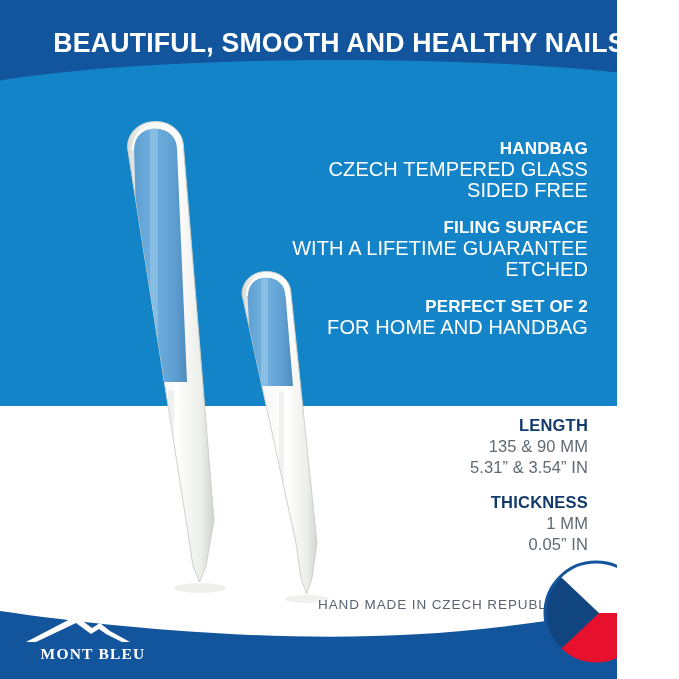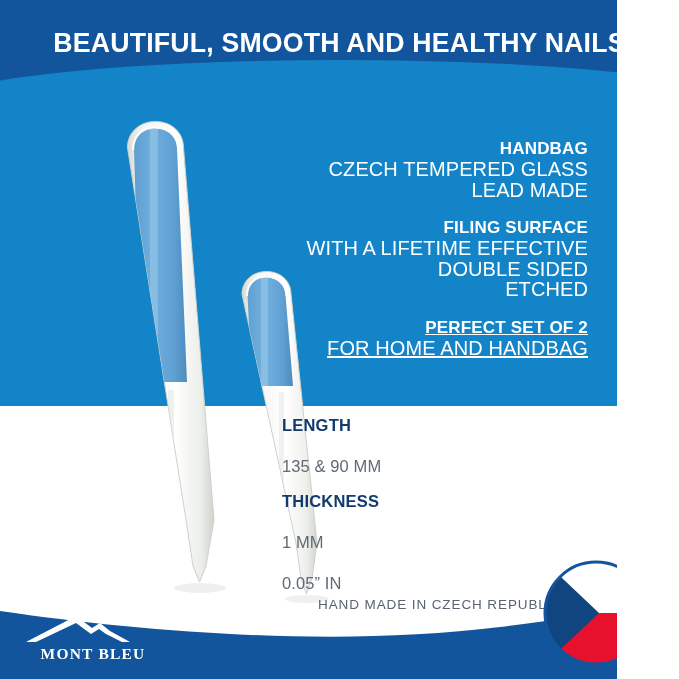--- a/index.html
+++ b/index.html
@@ -82,56 +82,55 @@
   
   .spec-col-blue {
     position: absolute;
     right: 29px;
     top: 138px;
     width: 300px;
     text-align: right;
     color: #ffffff;
   }
   .spec-group { margin-bottom: 17px; }
-  .spec-group:last-child { margin-bottom: 4px; text-decoration: underline; }
+  .spec-group:last-child { margin-bottom: 4px; }
   .spec-head {
     font-size: 17px;
     font-weight: bold;
     line-height: 21px;
     letter-spacing: 0.2px;
   }
   .spec-line {
     font-size: 20px;
     font-weight: normal;
     line-height: 20.5px;
     letter-spacing: 0.1px;
   }
 
   
   .spec-col-white {
     position: absolute;
-    right: 35px;
+    right: 29px;
     top: 414px;
     width: 300px;
-    text-align: left;
+    text-align: right;
   }
   .spec-head-dark {
     font-size: 16.5px;
     font-weight: bold;
     line-height: 22px;
     color: #123a6b;
     letter-spacing: 0.2px;
   }
   .spec-line-dark {
     font-size: 16.5px;
     font-weight: normal;
     line-height: 21px;
     color: #5f6a75;
     letter-spacing: 0.1px;
-    margin-top: 20px;
   }
   .group-gap { margin-bottom: 13px; }
 
   
   .handmade {
     position: absolute;
     left: 318px;
     top: 597px;
     font-size: 13.5px;
     color: #5a6473;
@@ -272,42 +271,42 @@
       <ellipse cx="200" cy="588" rx="26" ry="5" fill="#e9ebe8" opacity="0.75"></ellipse>
       <ellipse cx="307" cy="599" rx="22" ry="4" fill="#e9ebe8" opacity="0.7"></ellipse>
     </svg>
   </div>
 
   <div class="spec-col-blue">
 
     <div class="spec-group">
       <div class="spec-head">HANDBAG</div>
       <div class="spec-line">CZECH TEMPERED GLASS</div>
-      <div class="spec-line">LEAD MADE</div>
+      <div class="spec-line">SIDED FREE</div>
     </div>
 
     <div class="spec-group">
       <div class="spec-head">FILING SURFACE</div>
-      <div class="spec-line">WITH A LIFETIME EFFECTIVE</div>
-      <div class="spec-line">DOUBLE SIDED</div>
+      <div class="spec-line">WITH A LIFETIME GUARANTEE</div>
       <div class="spec-line">ETCHED</div>
     </div>
 
     <div class="spec-group">
       <div class="spec-head">PERFECT SET OF 2</div>
       <div class="spec-line">FOR HOME AND HANDBAG</div>
     </div>
 
   </div>
 
   <div class="spec-col-white">
 
     <div class="group-gap">
       <div class="spec-head-dark">LENGTH</div>
       <div class="spec-line-dark">135 &amp; 90 MM</div>
+      <div class="spec-line-dark">5.31” &amp; 3.54” IN</div>
     </div>
 
     <div>
       <div class="spec-head-dark">THICKNESS</div>
       <div class="spec-line-dark">1 MM</div>
       <div class="spec-line-dark">0.05” IN</div>
     </div>
 
   </div>
 

